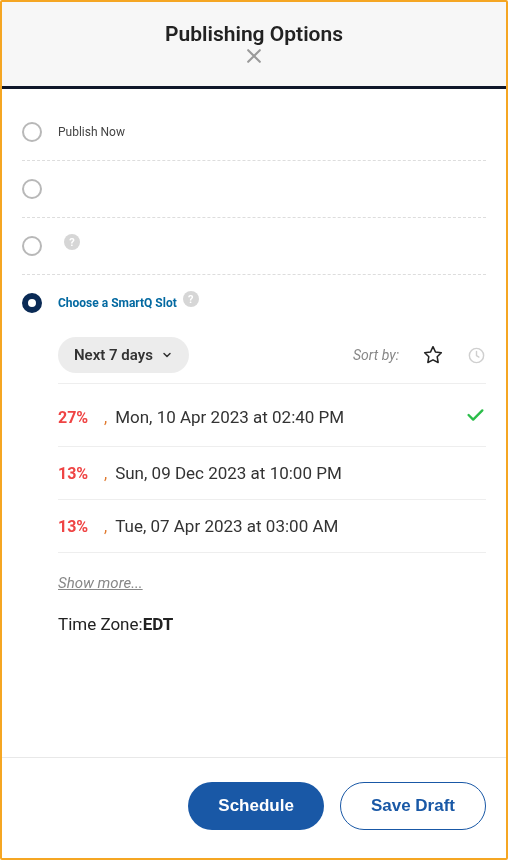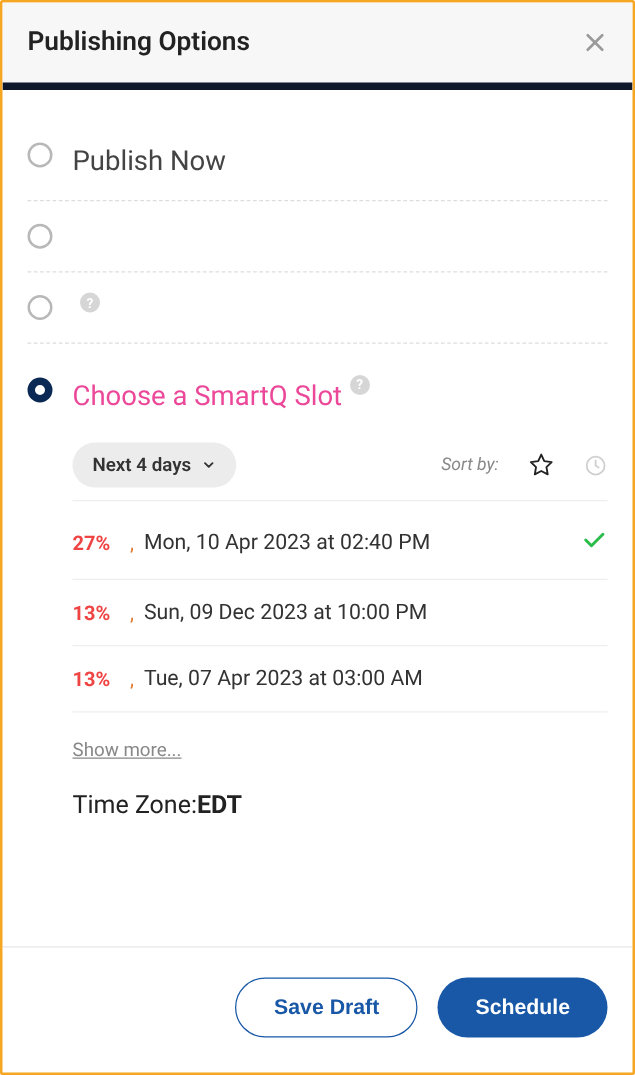--- a/index.html
+++ b/index.html
@@ -11,24 +11,25 @@
     font-family: -apple-system, BlinkMacSystemFont, "Segoe UI", Roboto, Arial, sans-serif;
     background: #fff;
     display: flex;
     flex-direction: column;
     overflow: hidden;
     color: #222;
   }
   .header {
     background: #f7f7f7;
     padding: 20px 20px 20px 20px;
-    border-bottom: 6px solid #0f172a;
+    border-bottom: 3px solid #0f172a;
     display: flex;
     align-items: center;
     justify-content: space-between;
+    flex-direction: column;
   }
   .header-title {
     font-size: 21px;
     font-weight: 600;
     color: #222;
   }
   .close-btn {
     color: #9a9a9a;
     cursor: pointer;
     font-size: 26px;
@@ -57,27 +58,26 @@
     border-radius: 50%;
     margin-right: 16px;
     flex-shrink: 0;
     display: flex; align-items: center; justify-content: center;
   }
   .radio.selected {
     border-color: #0a2a55;
     border-width: 6px;
   }
   .option-label {
-    font-size: 22px;
+    font-size: 12px;
     color: #444;
-    margin-top: 12px;
   }
   .option-label.selected {
-    font-weight: 400;
-    color: #ec4899;
+    font-weight: 700;
+    color: #0369a1;
   }
   .help-icon {
     width: 16px; height: 16px;
     background: #d6d6d6;
     color: #fff;
     border-radius: 50%;
     display: inline-flex;
     align-items: center; justify-content: center;
     font-size: 11px;
     font-weight: 700;
@@ -142,26 +142,27 @@
   .slot-check {
     margin-left: auto;
     color: #2bbd4a;
   }
   .show-more {
     margin-top: 20px;
     margin-bottom: 22px;
   }
   .show-more a {
     color: #888;
+    font-style: italic;
     text-decoration: underline;
     font-size: 15px;
     cursor: pointer;
   }
   .timezone {
-    font-size: 20px;
+    font-size: 17px;
     color: #222;
   }
   .timezone .tz-val { font-weight: 700; }
   .footer {
     border-top: 1px solid #e8e8e8;
     padding: 24px 20px 28px;
     display: flex;
     justify-content: flex-end;
     gap: 16px;
   }
@@ -214,21 +215,21 @@
   <div class="option-row" style="border-bottom:none;">
     <span class="radio selected"></span>
     <span class="option-label selected">Choose a SmartQ Slot</span>
     <span class="help-icon">?</span>
   </div>
 
   <div class="smartq-block">
 
     <div class="smartq-controls">
       <div class="range-pill">
-        <span>Next 4 days</span>
+        <span>Next 7 days</span>
         <svg viewBox="0 0 24 24">
             <path d="M6 9 L12 15 L18 9" stroke="#333" stroke-width="3" fill="none" stroke-linecap="round" stroke-linejoin="round"></path>
           </svg>
       </div>
       <div class="sort-group">
         <span class="sort-label">Sort by:</span>
         <span class="star-icon">
           <svg width="20" height="20" viewBox="0 0 24 24">
               <path d="M12 2 L14.9 8.3 L22 9.2 L17 14 L18.2 21 L12 17.8 L5.8 21 L7 14 L2 9.2 L9.1 8.3 Z" fill="none" stroke="#222" stroke-width="1.8" stroke-linejoin="round"></path>
             </svg>
@@ -271,15 +272,15 @@
 
     <div class="timezone">
       <span>Time Zone:</span><span class="tz-val">EDT</span>
     </div>
 
   </div>
 
 </div>
 
 <div class="footer">
+  <button class="btn btn-primary">Schedule</button>
   <button class="btn btn-outline">Save Draft</button>
-  <button class="btn btn-primary">Schedule</button>
 </div>
 
 </body></html>

